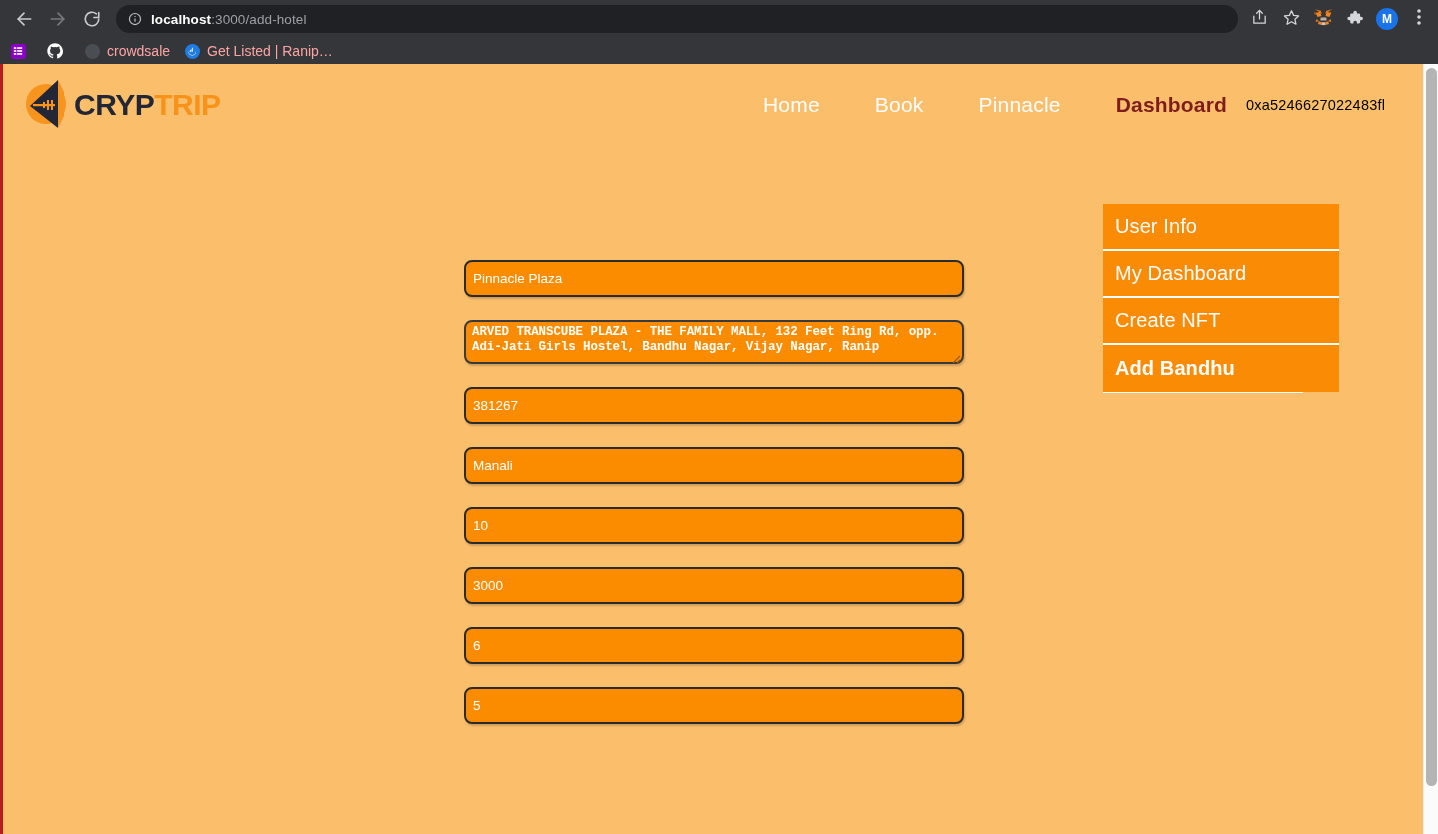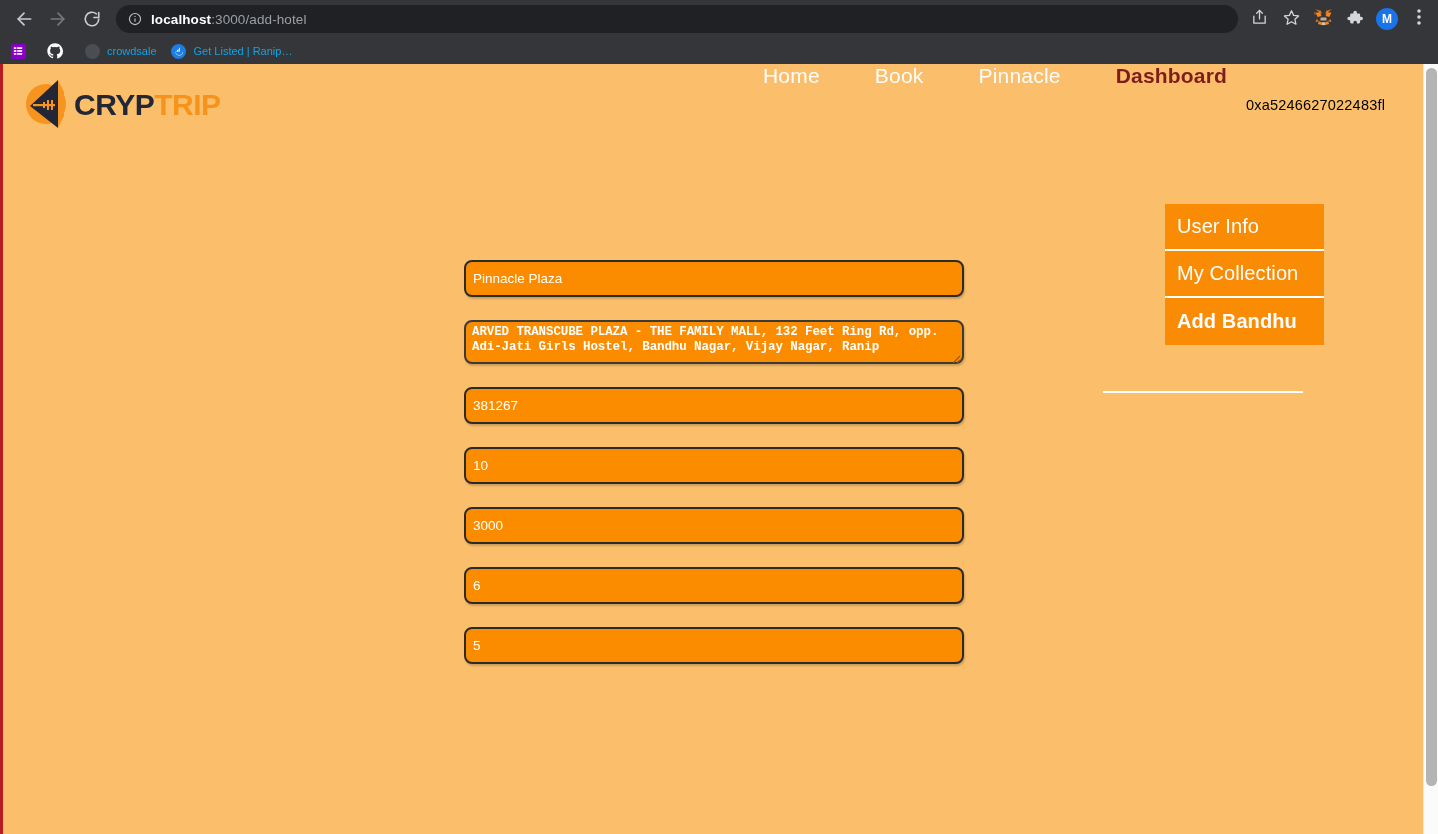--- a/index.html
+++ b/index.html
@@ -70,21 +70,21 @@
   .bookmarks {
     height: 26px;
     display: flex;
     align-items: center;
     padding: 0 10px;
     gap: 14px;
     background: #35363a;
   }
   .bm-item {
     display: flex; align-items: center; gap: 7px;
-    font-size: 11px; color: #0ea5e9;
+    font-size: 14px; color: #fca5a5;
     white-space: nowrap;
   }
   .bm-ico { width: 16px; height: 16px; display: flex; align-items: center; justify-content: center; flex: 0 0 auto;}
   .sq-purple { width: 15px; height: 15px; background: #8b00c9; border-radius: 2px;
                display:flex;align-items:center;justify-content:center;}
   .dot-dark { width: 15px; height: 15px; border-radius: 50%; background: #4a4d51; }
   .dot-blue { width: 15px; height: 15px; border-radius: 50%; background: #1f7ce0;
               display:flex;align-items:center;justify-content:center;color:#fff;font-size:9px;}
 
   
@@ -133,21 +133,21 @@
     letter-spacing: -0.5px;
     margin-left: -10px;
   }
   .logo-text .c1 { color: #232735; }
   .logo-text .c2 { color: #f7931a; }
 
   .nav {
     position: absolute;
     left: 760px; top: 0;
     height: 82px;
-    display: flex; align-items: flex-start;
+    display: flex; align-items: center;
     gap: 55px;
   }
   .nav-link {
     font-size: 21px;
     color: #fdfdfd;
     letter-spacing: .2px;
     white-space: nowrap;
   }
   .nav-link.active {
     color: #7f1d1d;
@@ -160,22 +160,22 @@
     display: flex; align-items: center;
     font-size: 14.5px;
     color: #000000;
     letter-spacing: .2px;
     white-space: nowrap;
   }
 
   
   .dropdown {
     position: absolute;
-    left: 1162px; top: 140px;
-    width: 159px;
+    left: 1100px; top: 140px;
+    width: 236px;
     background: #fa8c05;
     z-index: 20;
   }
   .dd-item {
     height: 47px;
     display: flex; align-items: center;
     padding-left: 12px;
     font-size: 20px;
     color: #fefefe;
     border-bottom: 2px solid #ffffff;
@@ -404,38 +404,40 @@
         <span class="nav-link">Pinnacle</span>
         <span class="nav-link active">Dashboard</span>
       </div>
 
       <div class="wallet-addr">0xa5246627022483fl</div>
     </div>
 
     <div class="dd-underline"></div>
     <div class="dropdown">
       <div class="dd-item">User Info</div>
-      <div class="dd-item">My Collection</div>
+      <div class="dd-item">My Dashboard</div>
+      <div class="dd-item">Create NFT</div>
       <div class="dd-item last">Add Bandhu</div>
     </div>
 
     <div class="form">
       <input class="field" type="text" value="Pinnacle Plaza" style="">
 
       <div class="ta-wrap">
         <textarea class="field textarea-field" style="">ARVED TRANSCUBE PLAZA - THE FAMILY MALL, 132 Feet Ring Rd, opp. Adi-Jati Girls Hostel, Bandhu Nagar, Vijay Nagar, Ranip</textarea>
         <span class="resize-grip">
           <svg width="11" height="11" viewBox="0 0 11 11" stroke="#9a5a00" stroke-width="1.1">
               <line x1="10" y1="3" x2="3" y2="10"></line>
               <line x1="10" y1="7" x2="7" y2="10"></line>
             </svg>
         </span>
       </div>
 
       <input class="field" type="text" value="381267" style="">
+      <input class="field" type="text" value="Manali" style="">
       <input class="field" type="text" value="10" style="">
       <input class="field" type="text" value="3000" style="">
       <input class="field" type="text" value="6" style="">
       <input class="field" type="text" value="5" style="">
 
     </div>
 
   </div>
 
   <div class="scrollbar-track">

